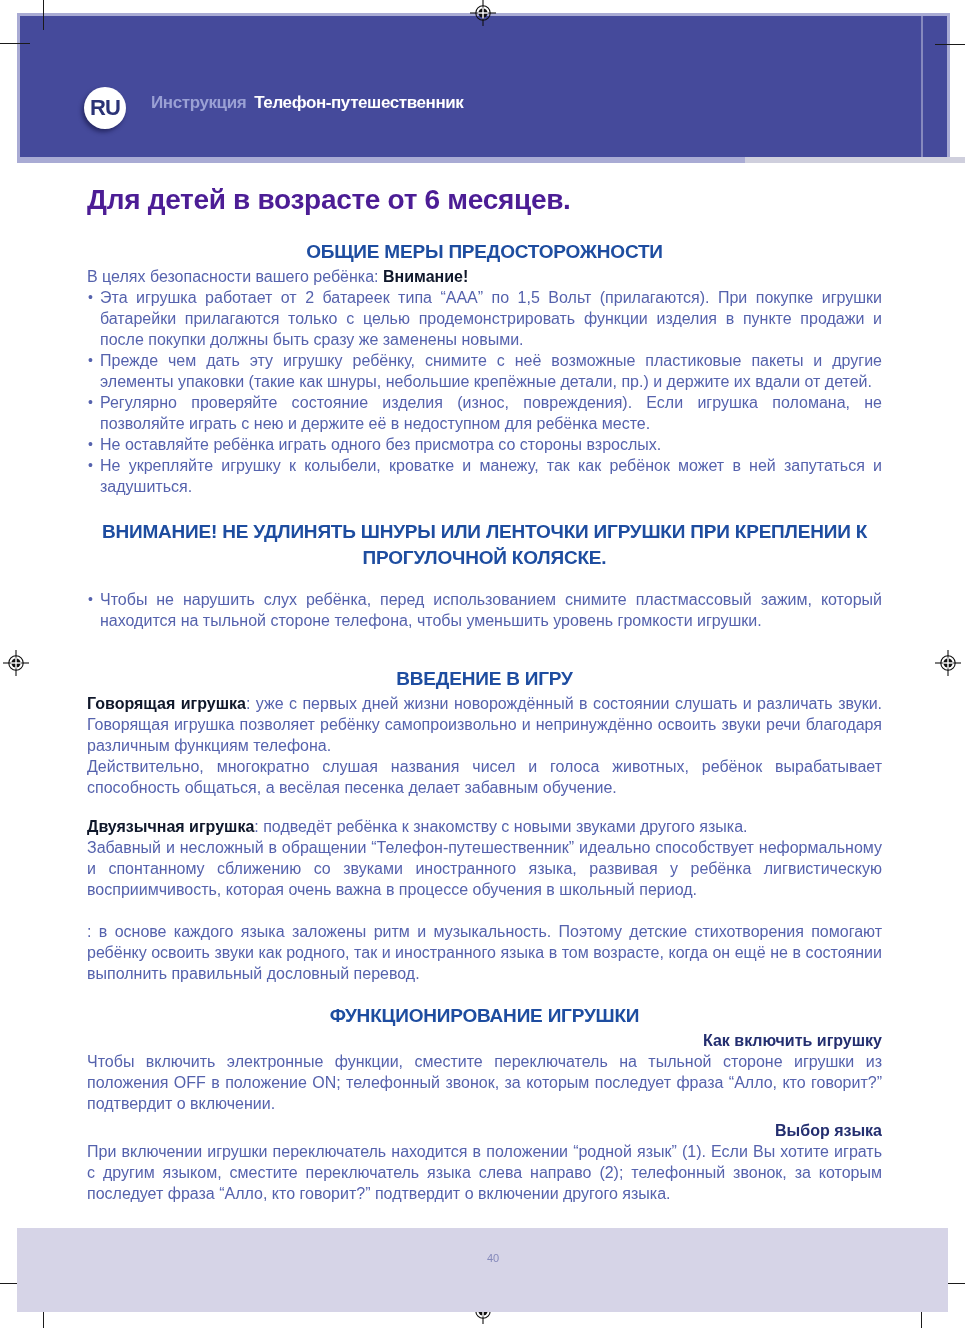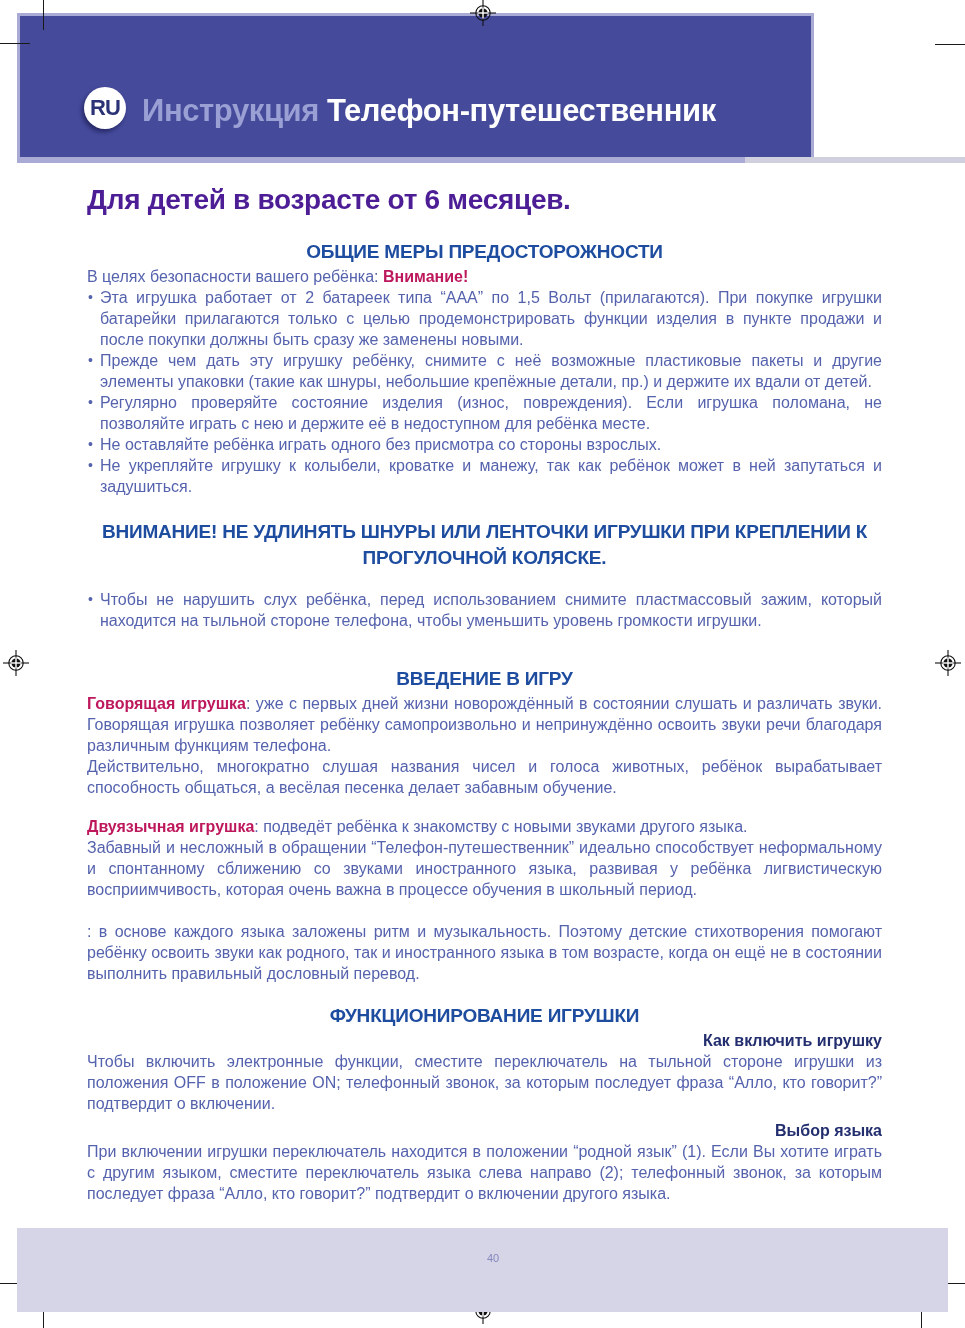--- a/index.html
+++ b/index.html
@@ -5,38 +5,38 @@
   html,body{margin:0;padding:0;}
   body{
     width:965px;height:1328px;position:relative;background:#ffffff;
     font-family:"Liberation Sans", sans-serif;overflow:hidden;
   }
   
   .cropline{position:absolute;background:#1a1a1a;}
   .regmark{position:absolute;width:26px;height:26px;}
   
   .band-frame{
-    position:absolute;left:17px;top:13px;width:797px;height:150px;
+    position:absolute;left:17px;top:13px;width:933px;height:150px;
     background:#a9abd4;padding:0;box-sizing:border-box;
   }
   .band{
     position:absolute;left:3px;top:3px;right:3px;bottom:6px;
     background:#454a9b;
   }
   .band-trimline{position:absolute;top:0;bottom:0;left:901px;width:2px;background:rgba(255,255,255,0.35);}
   .grey-strip{position:absolute;left:745px;top:157px;width:220px;height:6px;background:#cfcfdd;}
   .ru-badge{
     position:absolute;left:64px;top:71px;width:42px;height:42px;border-radius:50%;
     background:#ffffff;color:#2b3376;font-weight:bold;font-size:22px;
     display:flex;align-items:center;justify-content:center;letter-spacing:-1px;
     box-shadow:-2px 3px 4px rgba(10,10,50,0.5);
   }
   .band-titles{
-    position:absolute;left:122px;top:77px;white-space:nowrap;
-    font-weight:bold;font-size:31px;letter-spacing:-0.4px;
+    position:absolute;left:131px;top:77px;white-space:nowrap;
+    font-weight:bold;font-size:17px;letter-spacing:-0.4px;
   }
   .band-subtitle{color:#9aa0d4;}
   .band-title{color:#ffffff;margin-left:8px;}
   
   .content{
     position:absolute;left:87px;top:184px;width:795px;
     color:#5562ad;font-size:16px;line-height:21px;
   }
   .page-title{
     color:#4c1d95;font-size:28px;line-height:32px;font-weight:bold;
@@ -47,21 +47,21 @@
     margin:0 0 2px 0;letter-spacing:-0.2px;text-align:center;
   }
   h2.warn{line-height:26px;margin:22px 0 18px 0;}
   h2.mt{margin-top:36px;}
   h2.mt20{margin-top:20px;}
   p{margin:0;text-align:justify;}
   p.gap-top{margin-top:18px;}
   p.blank-top{margin-top:21px;}
   .subhead{color:#232e6f;font-weight:bold;margin:0;text-align:right;}
   .subhead.mt{margin-top:6px;}
-  b,.inline-bold{color:#be185d;font-weight:bold;}
+  b,.inline-bold{color:#0f172a;font-weight:bold;}
   ul.bullets{list-style:none;margin:0;padding:0;}
   ul.bullets li{
     position:relative;padding-left:13px;margin:0;text-align:justify;
   }
   ul.bullets li::before{
     content:"\2022";position:absolute;left:1px;top:0;color:#5562ad;font-size:14px;
   }
   
   .footer-band{
     position:absolute;left:17px;top:1228px;width:931px;height:84px;

